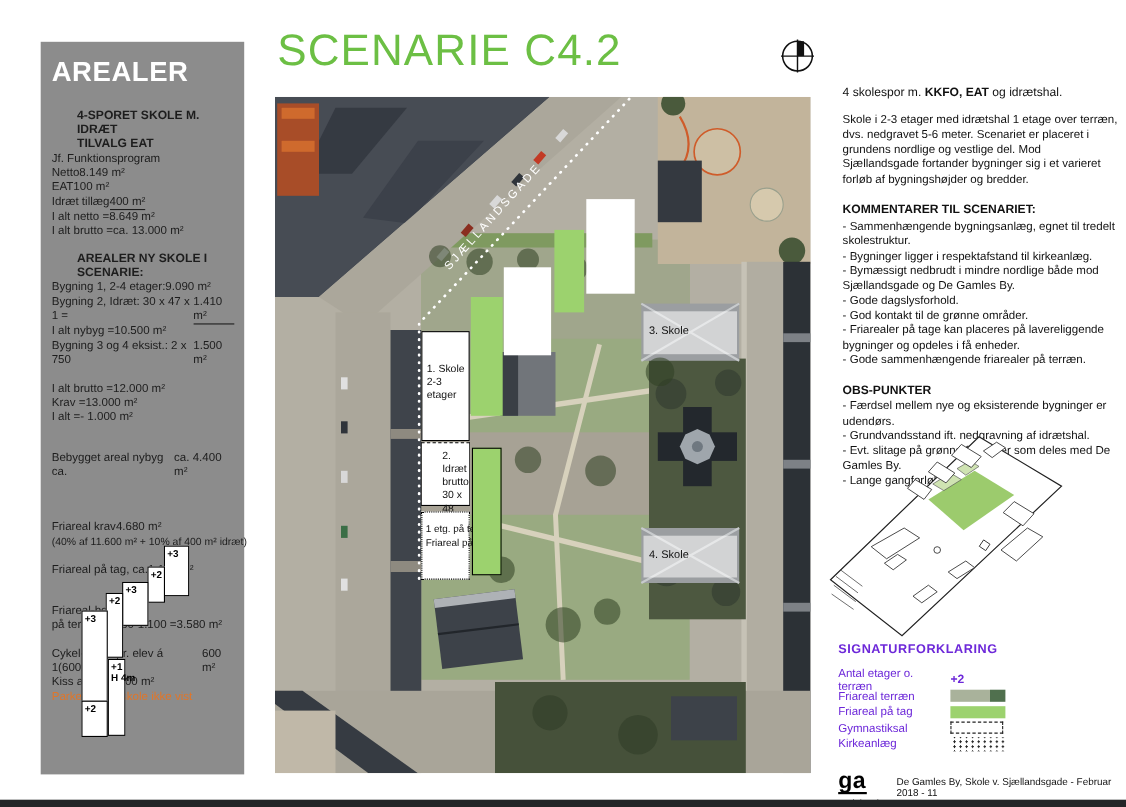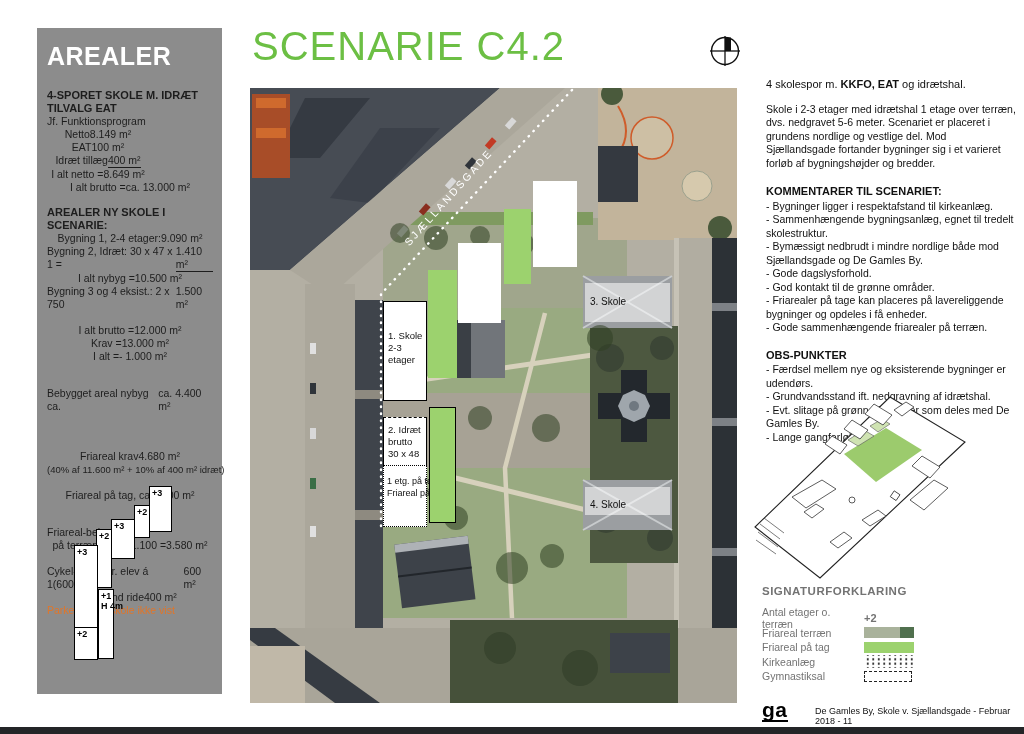--- a/index.html
+++ b/index.html
@@ -4,25 +4,25 @@
 <style>
   * { margin:0; padding:0; box-sizing:border-box; }
   body { background:#e8e8e8; font-family:"Liberation Sans", sans-serif; }
   #page { position:relative; width:1024px; height:734px; background:#ffffff; overflow:hidden; margin:0 auto; }
 
   
   .page-title { position:absolute; left:252px; top:24px; font-size:40px; font-weight:normal; color:#6cbf44; letter-spacing:1px; }
   .compass { position:absolute; left:706px; top:32px; }
 
   
-  .sidebar { position:absolute; left:37px; top:28px; width:185px; height:666px; background:#8c8c8c; padding:12px 9px 0 10px; color:#1d1d1d; }
+  .sidebar { position:absolute; left:37px; top:38px; width:185px; height:666px; background:#8c8c8c; padding:12px 9px 0 10px; color:#1d1d1d; }
   .sidebar h1 { font-size:25px; font-weight:bold; color:#fff; letter-spacing:0.5px; margin:2px 0 18px 0; }
-  .sec-h { font-weight:bold; font-size:11px; line-height:13px; }
+  .sec-h { font-weight:bold; font-size:11px; line-height:13px;margin-left:23px; }
   .sub { font-size:10.5px; line-height:13px; }
-  .row { display:flex; justify-content:center; font-size:10.5px; line-height:13px; }
+  .row { display:flex; justify-content:flex-start; font-size:10.5px; line-height:13px; }
   .rows-narrow .row { width:102px; }
   .rows-narrow .row.wide { width:100%; }
   .val.u { border-bottom:1px solid #1d1d1d; } .gap12 { height:12px; } .gap13 { height:13px; } .gap24 { height:24px; }
   .note { font-size:9.5px; line-height:13px; white-space:nowrap; }
   .orange { color:#e0762a; font-size:10.5px; line-height:13px; }
 
   
   .stack-box { position:absolute; background:#fff; border:1.5px solid #000; font-size:9px; font-weight:bold; color:#000; padding:1px 0 0 2px; white-space:nowrap; overflow:visible; line-height:10px; }
 
   
@@ -40,21 +40,21 @@
   
   .rightcol { position:absolute; left:766px; top:78px; width:252px; font-size:10.5px; line-height:13.5px; color:#111; }
   .rightcol .intro { font-size:11px; margin-bottom:11px; }
   .rightcol .intro b { font-weight:bold; }
   .rightcol p.desc { margin-bottom:15px; }
   .rightcol h3 { font-size:11px; font-weight:bold; margin-bottom:1px; }
   .rightcol ul { list-style:none; margin-bottom:14px; }
 
   .axon { position:absolute; left:752px; top:392px; }
 
-  .legend { position:absolute; left:762px; top:585px; width:256px; color:#737373; }
+  .legend { position:absolute; left:762px; top:585px; width:256px; color:#6d28d9; }
   .legend h3 { font-size:11.5px; font-weight:bold; letter-spacing:0.5px; margin-bottom:14px; }
   .legend .lrow { display:flex; align-items:center; height:14.5px; font-size:10.5px; }
   .legend .llabel { width:102px; }
   .legend .plus2 { font-weight:bold; font-size:11px; }
   .sw { height:11px; width:50px; }
   .sw-terrain { background:linear-gradient(90deg,#a9b29b 0,#a9b29b 36px,#50704e 36px); }
   .sw-roof { background:#9cd26e; }
   .sw-dashed { width:48px; background:#fff; border:1px dashed #222; }
   .sw-dotted { height:13px; background-image:radial-gradient(circle,#222 0.9px,transparent 1.2px); background-size:5.5px 4.5px; background-position:1px 2px; }
 
@@ -295,45 +295,45 @@
 
     <div class="ovl white" style="left:283px; top:93px; width:44px; height:86px;"></div>
     <div class="ovl green" style="left:254px; top:121px; width:27px; height:75px;"></div>
     <div class="ovl white" style="left:208px; top:155px; width:43px; height:80px;"></div>
     <div class="ovl green" style="left:178px; top:182px; width:29px; height:108px;"></div>
 
     <div class="ovl white bordered" style="left:133px; top:213px; width:44px; height:100px; padding-top:28px; padding-left:4px;">
       <div>1. Skole</div>
       <div>2-3 etager</div>
     </div>
-    <div class="ovl white bordered dashed-top" style="left:133px; top:329px; width:44px; height:58px; padding-top:6px; padding-left:4px;">
+    <div class="ovl white bordered dashed-top" style="left:133px; top:314px; width:44px; height:58px; padding-top:6px; padding-left:18px;">
       <div>2. Idræt</div>
       <div>brutto</div>
       <div>30 x 48</div>
     </div>
     <div class="ovl white dotted" style="left:133px; top:377px; width:44px; height:62px; padding-top:9px; padding-left:3px; white-space:nowrap; overflow:visible; font-size:9px;">
       <div>1 etg. på terræn</div>
       <div>Friareal på tag</div>
     </div>
     <div class="ovl green bordered" style="left:179px; top:319px; width:27px; height:116px;"></div>
 
     <div class="ovl trans" style="left:335px; top:195px; width:85px; height:39px; padding:13px 0 12px 5px;"><span>3. Skole</span></div>
-    <div class="ovl trans" style="left:335px; top:399px; width:85px; height:28px; padding:12px 0 0 5px;"><span>4. Skole</span></div>
+    <div class="ovl trans" style="left:335px; top:399px; width:85px; height:38px; padding:12px 0 0 5px;"><span>4. Skole</span></div>
 
     <div class="street-label">SJÆLLANDSGADE</div>
   </div>
 
   <div class="rightcol">
     <div class="intro"><span>4 skolespor m. </span><b>KKFO, EAT</b><span> og idrætshal.</span></div>
     <p class="desc">Skole i 2-3 etager med idrætshal 1 etage over terræn, dvs. nedgravet 5-6 meter. Scenariet er placeret i grundens nordlige og vestlige del. Mod Sjællandsgade fortander bygninger sig i et varieret forløb af bygningshøjder og bredder.</p>
 
     <h3>KOMMENTARER TIL SCENARIET:</h3>
     <ul>
+      <li>- Sammenhængende bygningsanlæg, egnet til tredelt skolestruktur.</li>
       <li>- Bygninger ligger i respektafstand til kirkeanlæg.</li>
-      <li>- Sammenhængende bygningsanlæg, egnet til tredelt skolestruktur.</li>
       <li>- Bymæssigt nedbrudt i mindre nordlige både mod Sjællandsgade og De Gamles By.</li>
       <li>- Gode dagslysforhold.</li>
       <li>- God kontakt til de grønne områder.</li>
       <li>- Friarealer på tage kan placeres på lavereliggende bygninger og opdeles i få enheder.</li>
       <li>- Gode sammenhængende friarealer på terræn.</li>
     </ul>
 
     <h3>OBS-PUNKTER</h3>
     <ul>
       <li>- Færdsel mellem nye og eksisterende bygninger er udendørs.</li>
@@ -378,26 +378,26 @@
     </div>
     <div class="lrow">
       <span class="llabel">Friareal terræn</span>
       <span class="sw sw-terrain"></span>
     </div>
     <div class="lrow">
       <span class="llabel">Friareal på tag</span>
       <span class="sw sw-roof"></span>
     </div>
     <div class="lrow">
+      <span class="llabel">Gymnastiksal</span>
+      <span class="sw sw-dashed"></span>
+    </div>
+    <div class="lrow">
       <span class="llabel">Kirkeanlæg</span>
       <span class="sw sw-dotted"></span>
-    </div>
-    <div class="lrow">
-      <span class="llabel">Gymnastiksal</span>
-      <span class="sw sw-dashed"></span>
     </div>
   </div>
 
   <div class="footer-logo">
     <span class="ga">ga</span>
     <div class="sub">arkitekter</div>
   </div>
   <div class="footer-credit">De Gamles By,  Skole v. Sjællandsgade - Februar 2018 - 11</div>
   <div class="bottom-bar"></div>
 

